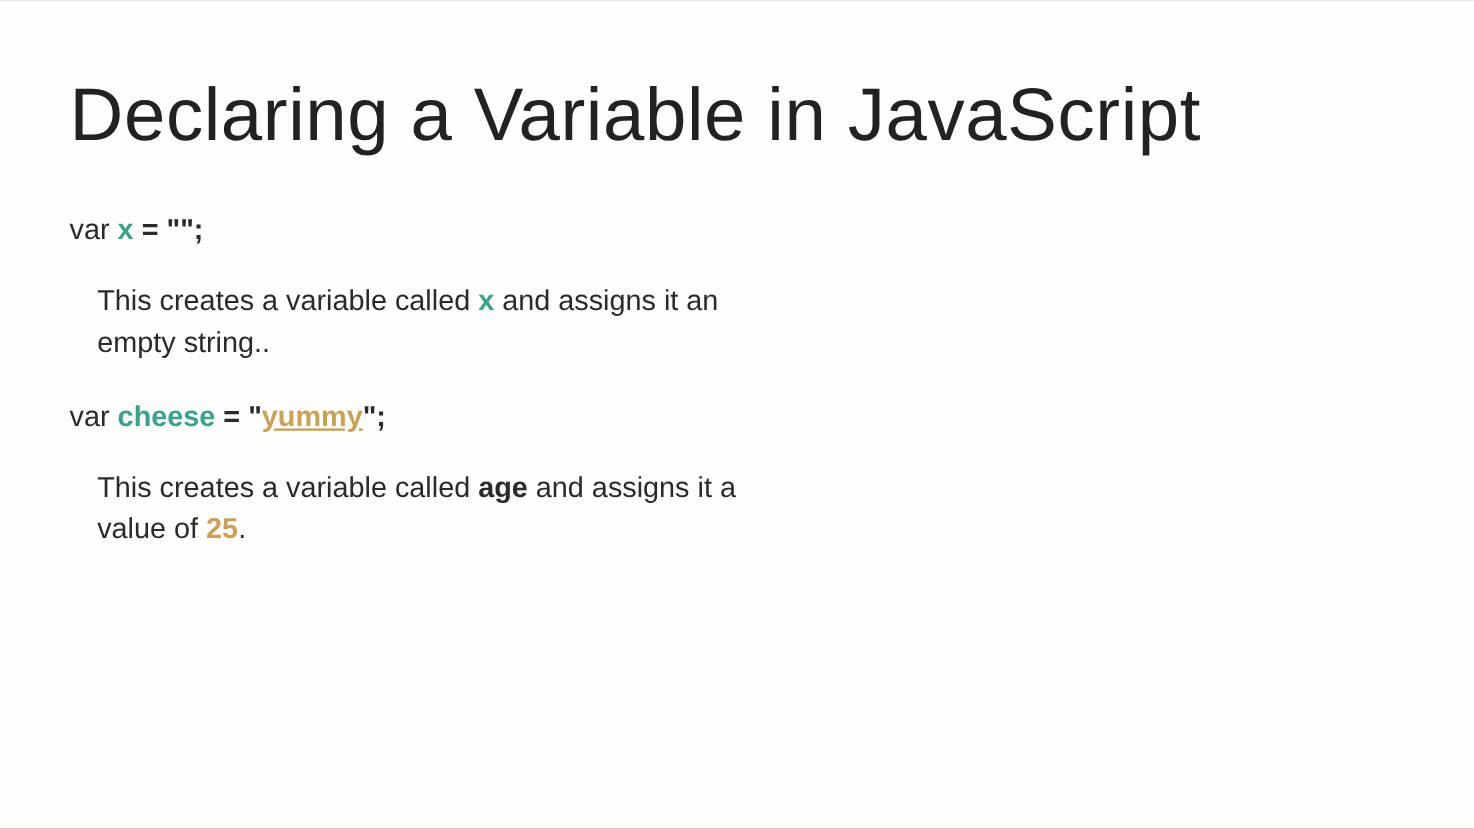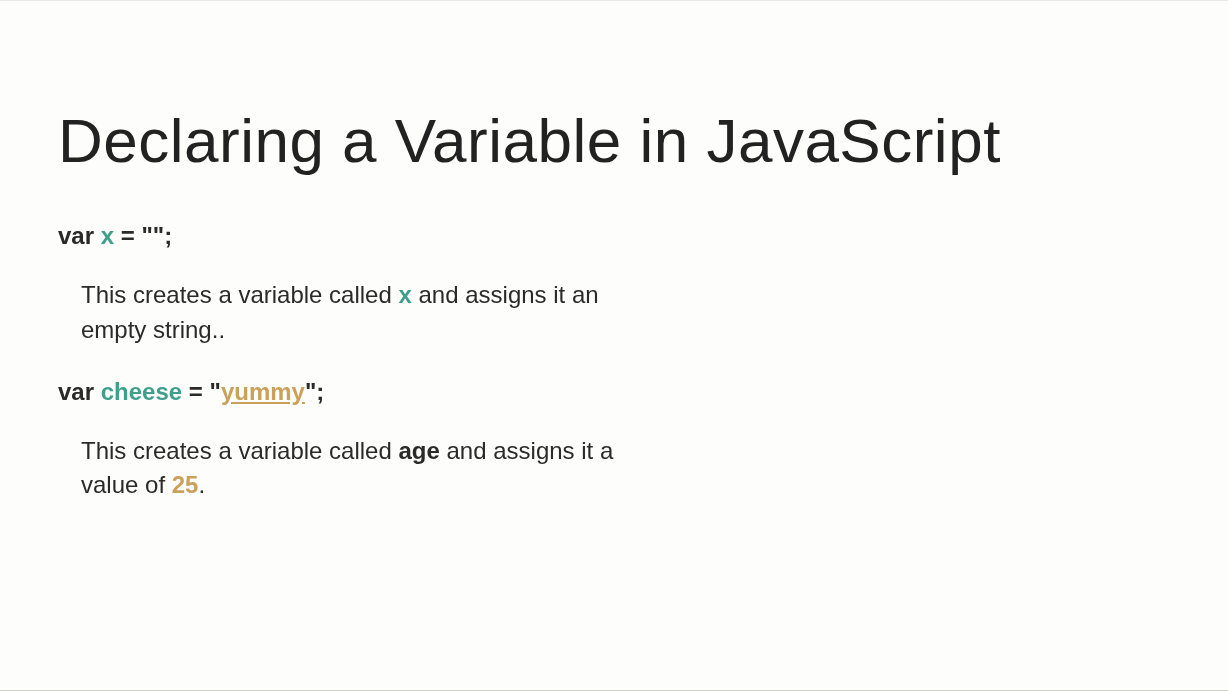--- a/index.html
+++ b/index.html
@@ -18,33 +18,32 @@
       border-bottom: 1px solid #cfcfca;
     }
     h1 {
       font-family: 'Arial Narrow', 'Helvetica Neue', sans-serif;
       font-stretch: condensed;
       font-weight: 400;
       font-size: 62px;
       letter-spacing: 0.5px;
       margin-bottom: 46px;
       color: #222;
-      margin-top: 44px;
     }
     .content {
       max-width: 560px;
     }
     .code-line {
       font-size: 24px;
       font-weight: 700;
       margin-bottom: 28px;
       color: #2a2a2a;
     }
     .code-line .keyword {
-      font-weight: 700;
+      font-weight: 400;
     }
     .desc {
       font-size: 24px;
       font-weight: 400;
       line-height: 1.45;
       margin-bottom: 30px;
       color: #2a2a2a;
       margin-left: 23px;
     }
     .var-name {

